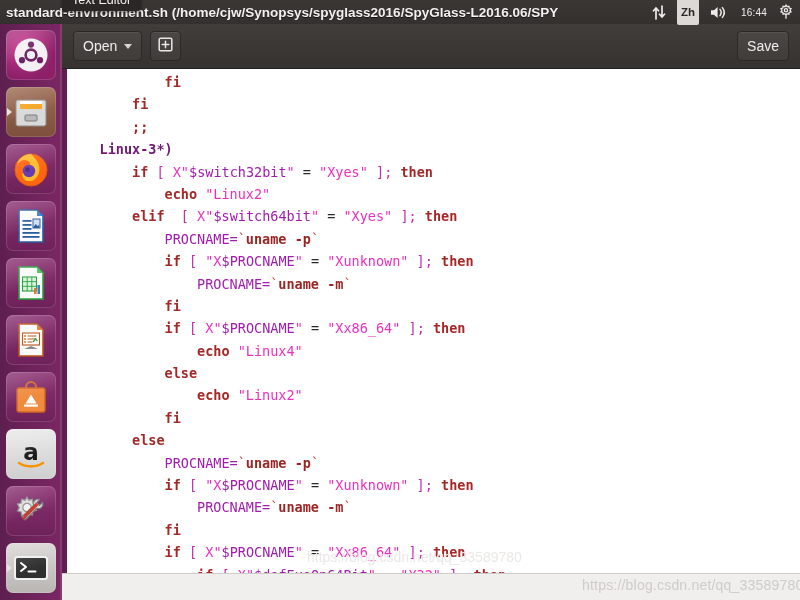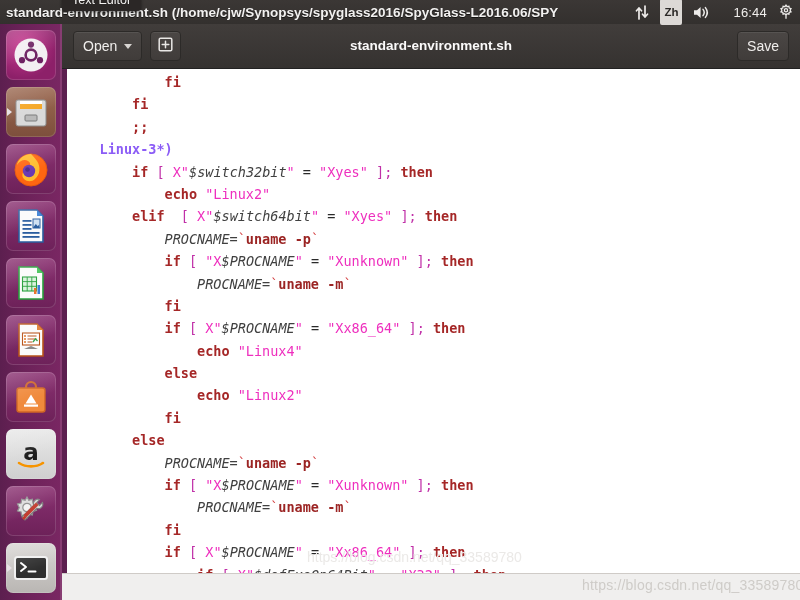--- a/index.html
+++ b/index.html
@@ -27,21 +27,21 @@
   #panel-indicators{
     position:absolute;right:6px;top:0;height:24px;
     display:flex;align-items:center;gap:11px;
     font-weight:normal;
   }
   .ind{display:flex;align-items:center;justify-content:center;height:24px;color:#e8e6e4;}
   #ind-lang{
     background:#dcd9d6;color:#2b2927;border-radius:2px;
     font-size:11.5px;font-weight:bold;padding:1px 4px;line-height:13px;
   }
-  #ind-clock{font-size:13px;color:#f0eeec;letter-spacing:.2px;margin-left:9px;}
+  #ind-clock{font-size:10px;color:#f0eeec;letter-spacing:.2px;}
   .ind svg{display:block;}
 
   
   #tooltip{
     position:absolute;left:62px;top:-10px;z-index:40;
     background:#2b2726;color:#f4f3f2;
     border-radius:4px;
     padding:3px 10px 4px 10px;
     font-size:12.5px;
     box-shadow:0 1px 3px rgba(0,0,0,.5);
@@ -125,24 +125,24 @@
     font-size:13.5px;
     line-height:22.4px;
     white-space:pre;
     color:#2a2a2a;
   }
   #code .ln{display:block;height:22.4px;}
   
   .kw{color:#a52727;font-weight:bold;text-align:right;}      
   .br{color:#c030a8;}                        
   .str{color:#ee2fbe;}                       
-  .var{color:#404040;font-style:italic;}                       
+  .var{color:#a21caf;}                       
   .cmd{color:#9b2423;font-weight:bold;}      
   .tick{color:#d2383a;}                      
-  .pat{color:#8b5cf6;font-weight:bold;}      
+  .pat{color:#701a75;font-weight:bold;}      
   .op{color:#2a2a2a;}
 
   
   #statusbar{
     flex:0 0 26px;height:26px;
     background:#f0efee;
     border-top:1px solid #cfcbc7;
     display:flex;align-items:center;
     position:relative;
     font-size:12.5px;color:#3a3836;
@@ -362,21 +362,20 @@
     <div class="hb-btn" id="newtab-btn">
       <span>
         <svg width="15" height="15" viewBox="0 0 15 15">
             <rect x="1.2" y="1.2" width="12.6" height="12.6" rx="1.4" fill="none" stroke="#e9e7e5" stroke-width="1.5"></rect>
             <path d="M7.5 4.2v6.6M4.2 7.5h6.6" stroke="#e9e7e5" stroke-width="1.5" stroke-linecap="round"></path>
           </svg>
       </span>
     </div>
 
     <div id="hb-center">
-      <div id="doc-title">standard-environment.sh</div>
     </div>
 
     <div class="hb-btn" id="save-btn">
       <span>Save</span>
     </div>
   </div>
 
   <div id="textwrap">
     <div id="leftbar"></div>
     <div id="code"><span class="ln"><span class="op">            </span><span class="kw">fi</span></span><span class="ln"><span class="op">        </span><span class="kw">fi</span></span><span class="ln"><span class="op">        </span><span class="kw">;;</span></span><span class="ln"><span class="op">    </span><span class="pat">Linux-3*)</span></span><span class="ln"><span class="op">        </span><span class="kw">if</span><span class="op"> </span><span class="br">[</span><span class="op"> </span><span class="str">X</span><span class="str">"</span><span class="var">$switch32bit</span><span class="str">"</span><span class="op"> = </span><span class="str">"Xyes"</span><span class="op"> </span><span class="br">]</span><span class="br">;</span><span class="op"> </span><span class="kw">then</span></span><span class="ln"><span class="op">            </span><span class="kw">echo</span><span class="op"> </span><span class="str">"Linux2"</span></span><span class="ln"><span class="op">        </span><span class="kw">elif</span><span class="op">  </span><span class="br">[</span><span class="op"> </span><span class="str">X</span><span class="str">"</span><span class="var">$switch64bit</span><span class="str">"</span><span class="op"> = </span><span class="str">"Xyes"</span><span class="op"> </span><span class="br">]</span><span class="br">;</span><span class="op"> </span><span class="kw">then</span></span><span class="ln"><span class="op">            </span><span class="var">PROCNAME=</span><span class="tick">`</span><span class="cmd">uname</span><span class="op"> </span><span class="cmd">-p</span><span class="tick">`</span></span><span class="ln"><span class="op">            </span><span class="kw">if</span><span class="op"> </span><span class="br">[</span><span class="op"> </span><span class="str">"X</span><span class="var">$PROCNAME</span><span class="str">"</span><span class="op"> = </span><span class="str">"Xunknown"</span><span class="op"> </span><span class="br">]</span><span class="br">;</span><span class="op"> </span><span class="kw">then</span></span><span class="ln"><span class="op">                </span><span class="var">PROCNAME=</span><span class="tick">`</span><span class="cmd">uname</span><span class="op"> </span><span class="cmd">-m</span><span class="tick">`</span></span><span class="ln"><span class="op">            </span><span class="kw">fi</span></span><span class="ln"><span class="op">            </span><span class="kw">if</span><span class="op"> </span><span class="br">[</span><span class="op"> </span><span class="str">X</span><span class="str">"</span><span class="var">$PROCNAME</span><span class="str">"</span><span class="op"> = </span><span class="str">"Xx86_64"</span><span class="op"> </span><span class="br">]</span><span class="br">;</span><span class="op"> </span><span class="kw">then</span></span><span class="ln"><span class="op">                </span><span class="kw">echo</span><span class="op"> </span><span class="str">"Linux4"</span></span><span class="ln"><span class="op">            </span><span class="kw">else</span></span><span class="ln"><span class="op">                </span><span class="kw">echo</span><span class="op"> </span><span class="str">"Linux2"</span></span><span class="ln"><span class="op">            </span><span class="kw">fi</span></span><span class="ln"><span class="op">        </span><span class="kw">else</span></span><span class="ln"><span class="op">            </span><span class="var">PROCNAME=</span><span class="tick">`</span><span class="cmd">uname</span><span class="op"> </span><span class="cmd">-p</span><span class="tick">`</span></span><span class="ln"><span class="op">            </span><span class="kw">if</span><span class="op"> </span><span class="br">[</span><span class="op"> </span><span class="str">"X</span><span class="var">$PROCNAME</span><span class="str">"</span><span class="op"> = </span><span class="str">"Xunknown"</span><span class="op"> </span><span class="br">]</span><span class="br">;</span><span class="op"> </span><span class="kw">then</span></span><span class="ln"><span class="op">                </span><span class="var">PROCNAME=</span><span class="tick">`</span><span class="cmd">uname</span><span class="op"> </span><span class="cmd">-m</span><span class="tick">`</span></span><span class="ln"><span class="op">            </span><span class="kw">fi</span></span><span class="ln"><span class="op">            </span><span class="kw">if</span><span class="op"> </span><span class="br">[</span><span class="op"> </span><span class="str">X</span><span class="str">"</span><span class="var">$PROCNAME</span><span class="str">"</span><span class="op"> = </span><span class="str">"Xx86_64"</span><span class="op"> </span><span class="br">]</span><span class="br">;</span><span class="op"> </span><span class="kw">then</span></span><span class="ln"><span class="op">                </span><span class="kw">if</span><span class="op"> </span><span class="br">[</span><span class="op"> </span><span class="str">X</span><span class="str">"</span><span class="var">$defExeOn64Bit</span><span class="str">"</span><span class="op"> = </span><span class="str">"X32"</span><span class="op"> </span><span class="br">]</span><span class="br">;</span><span class="op"> </span><span class="kw">then</span></span></div>

